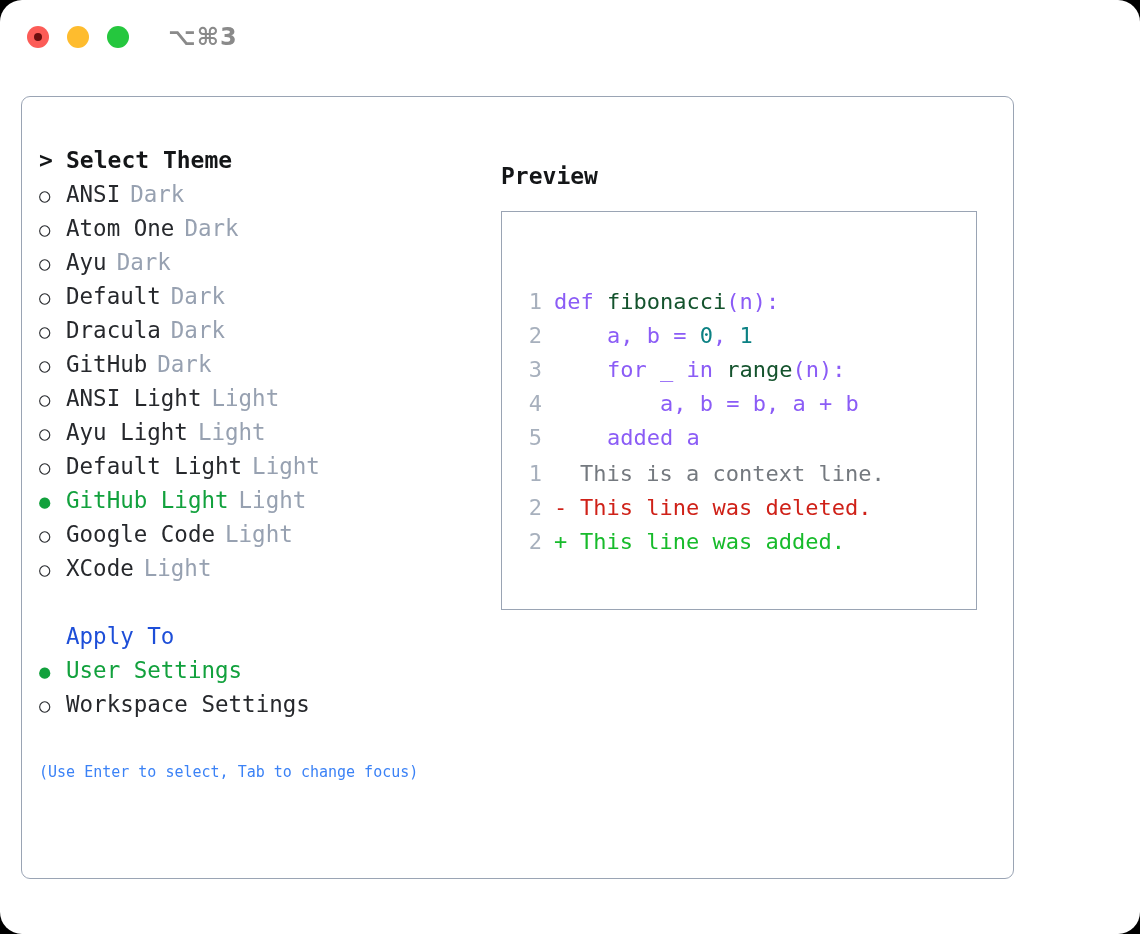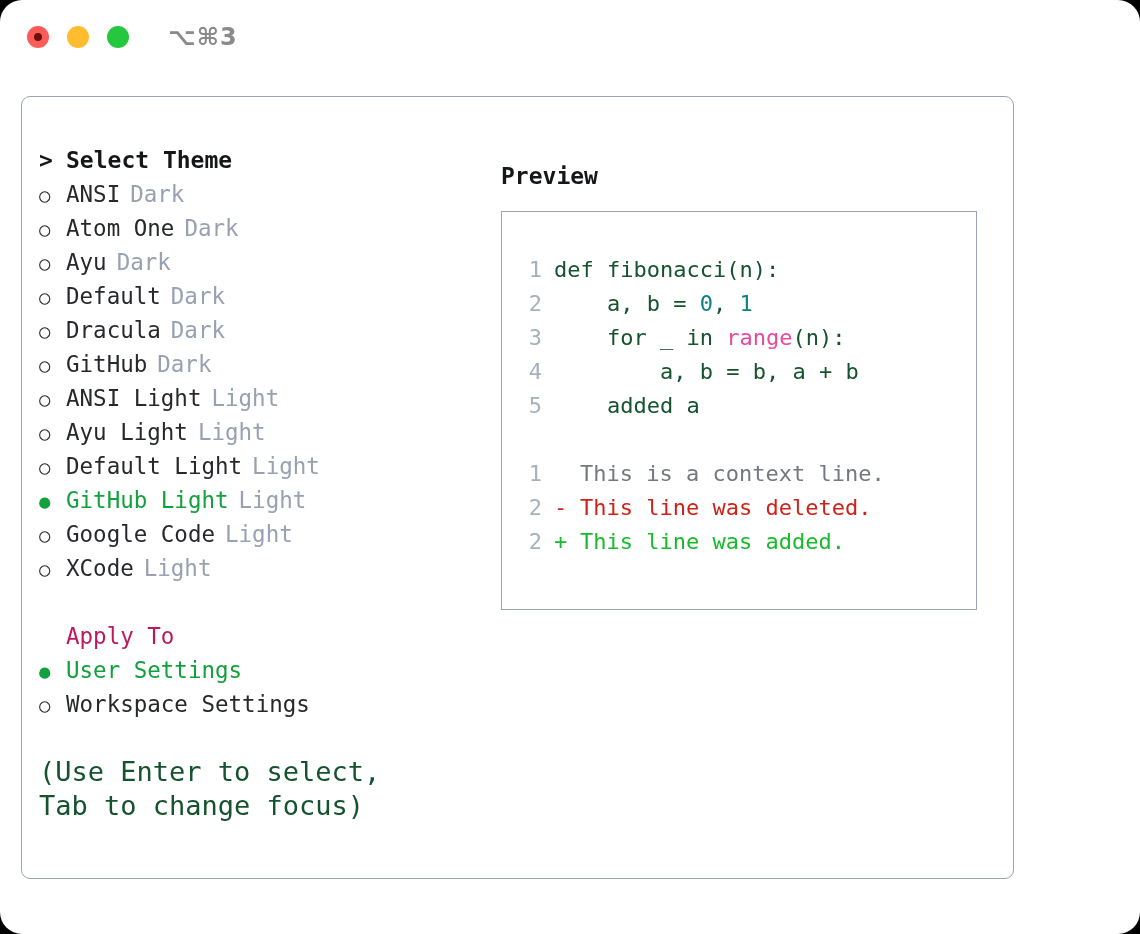--- a/index.html
+++ b/index.html
@@ -132,33 +132,33 @@
   .list-line.selected .theme-name { color: #12a13d; }
 
   .badge {
     color: #97a1b1;
     margin-left: 10px;
   }
 
   .section-head {
     height: 34px;
     font-size: 22.5px;
-    color: #be185d;
+    color: #1d4ed8;
     padding-left: 27px;
     display: flex;
     align-items: baseline;
   }
 
   .spacer { height: 34px; }
 
   .hint {
     margin-top: 30px;
-    font-size: 27px;
+    font-size: 15px;
     line-height: 34px;
-    color: #14532d;
+    color: #3b82f6;
     width: 400px;
   }
 
   
   .right-col {
     position: absolute;
     left: 479px;
     top: 66px;
     width: 500px;
   }
@@ -185,25 +185,25 @@
     white-space: pre;
   }
   .lineno {
     display: inline-block;
     width: 26px;
     text-align: right;
     margin-right: 12px;
     color: #a7b0bd;
     flex: 0 0 26px;
   }
-  .code-text { color: #14532d; }
+  .code-text { color: #8b5cf6; margin-top: 32px; }
 
   .tok-fn   { color: #14532d; }
   .tok-num  { color: #0b8183; }
-  .tok-call { color: #ec4899; }
+  .tok-call { color: #14532d; }
 
   .gap { height: 34px; }
 
   .diff-mark {
     display: inline-block;
     width: 26px;
     flex: 0 0 26px;
   }
   .diff-ctx { color: #74797f; }
   .diff-del { color: #cf2118; }

